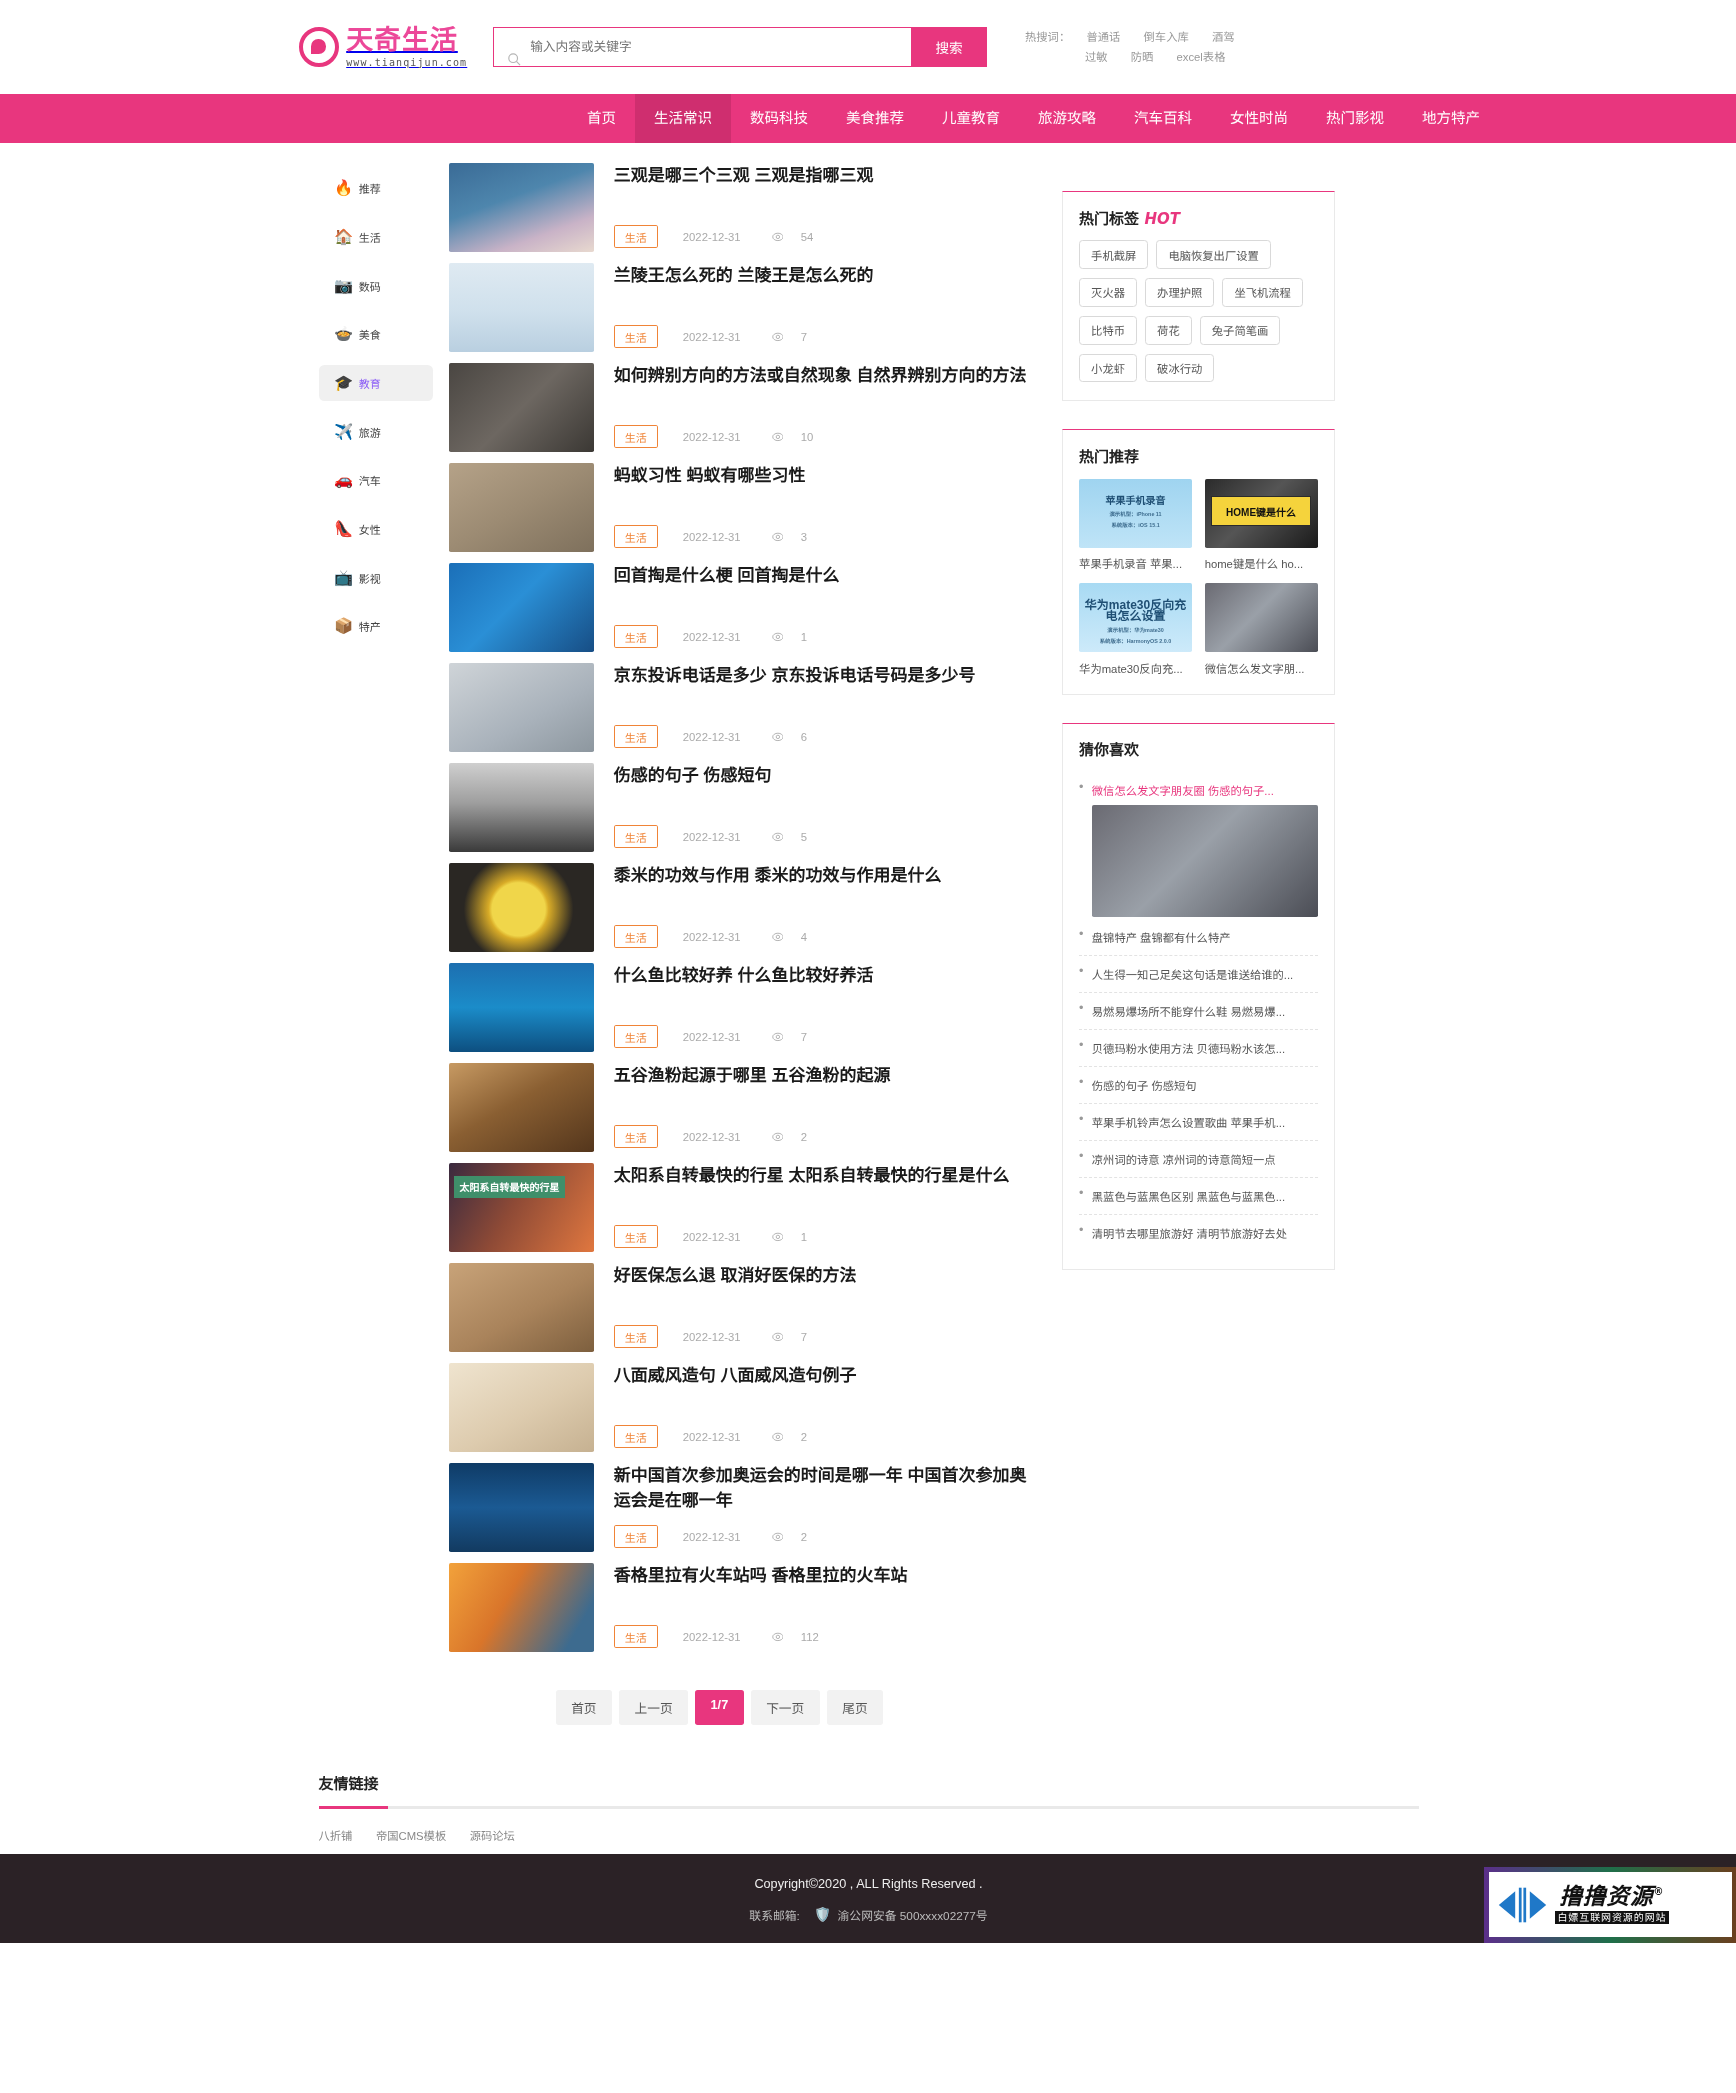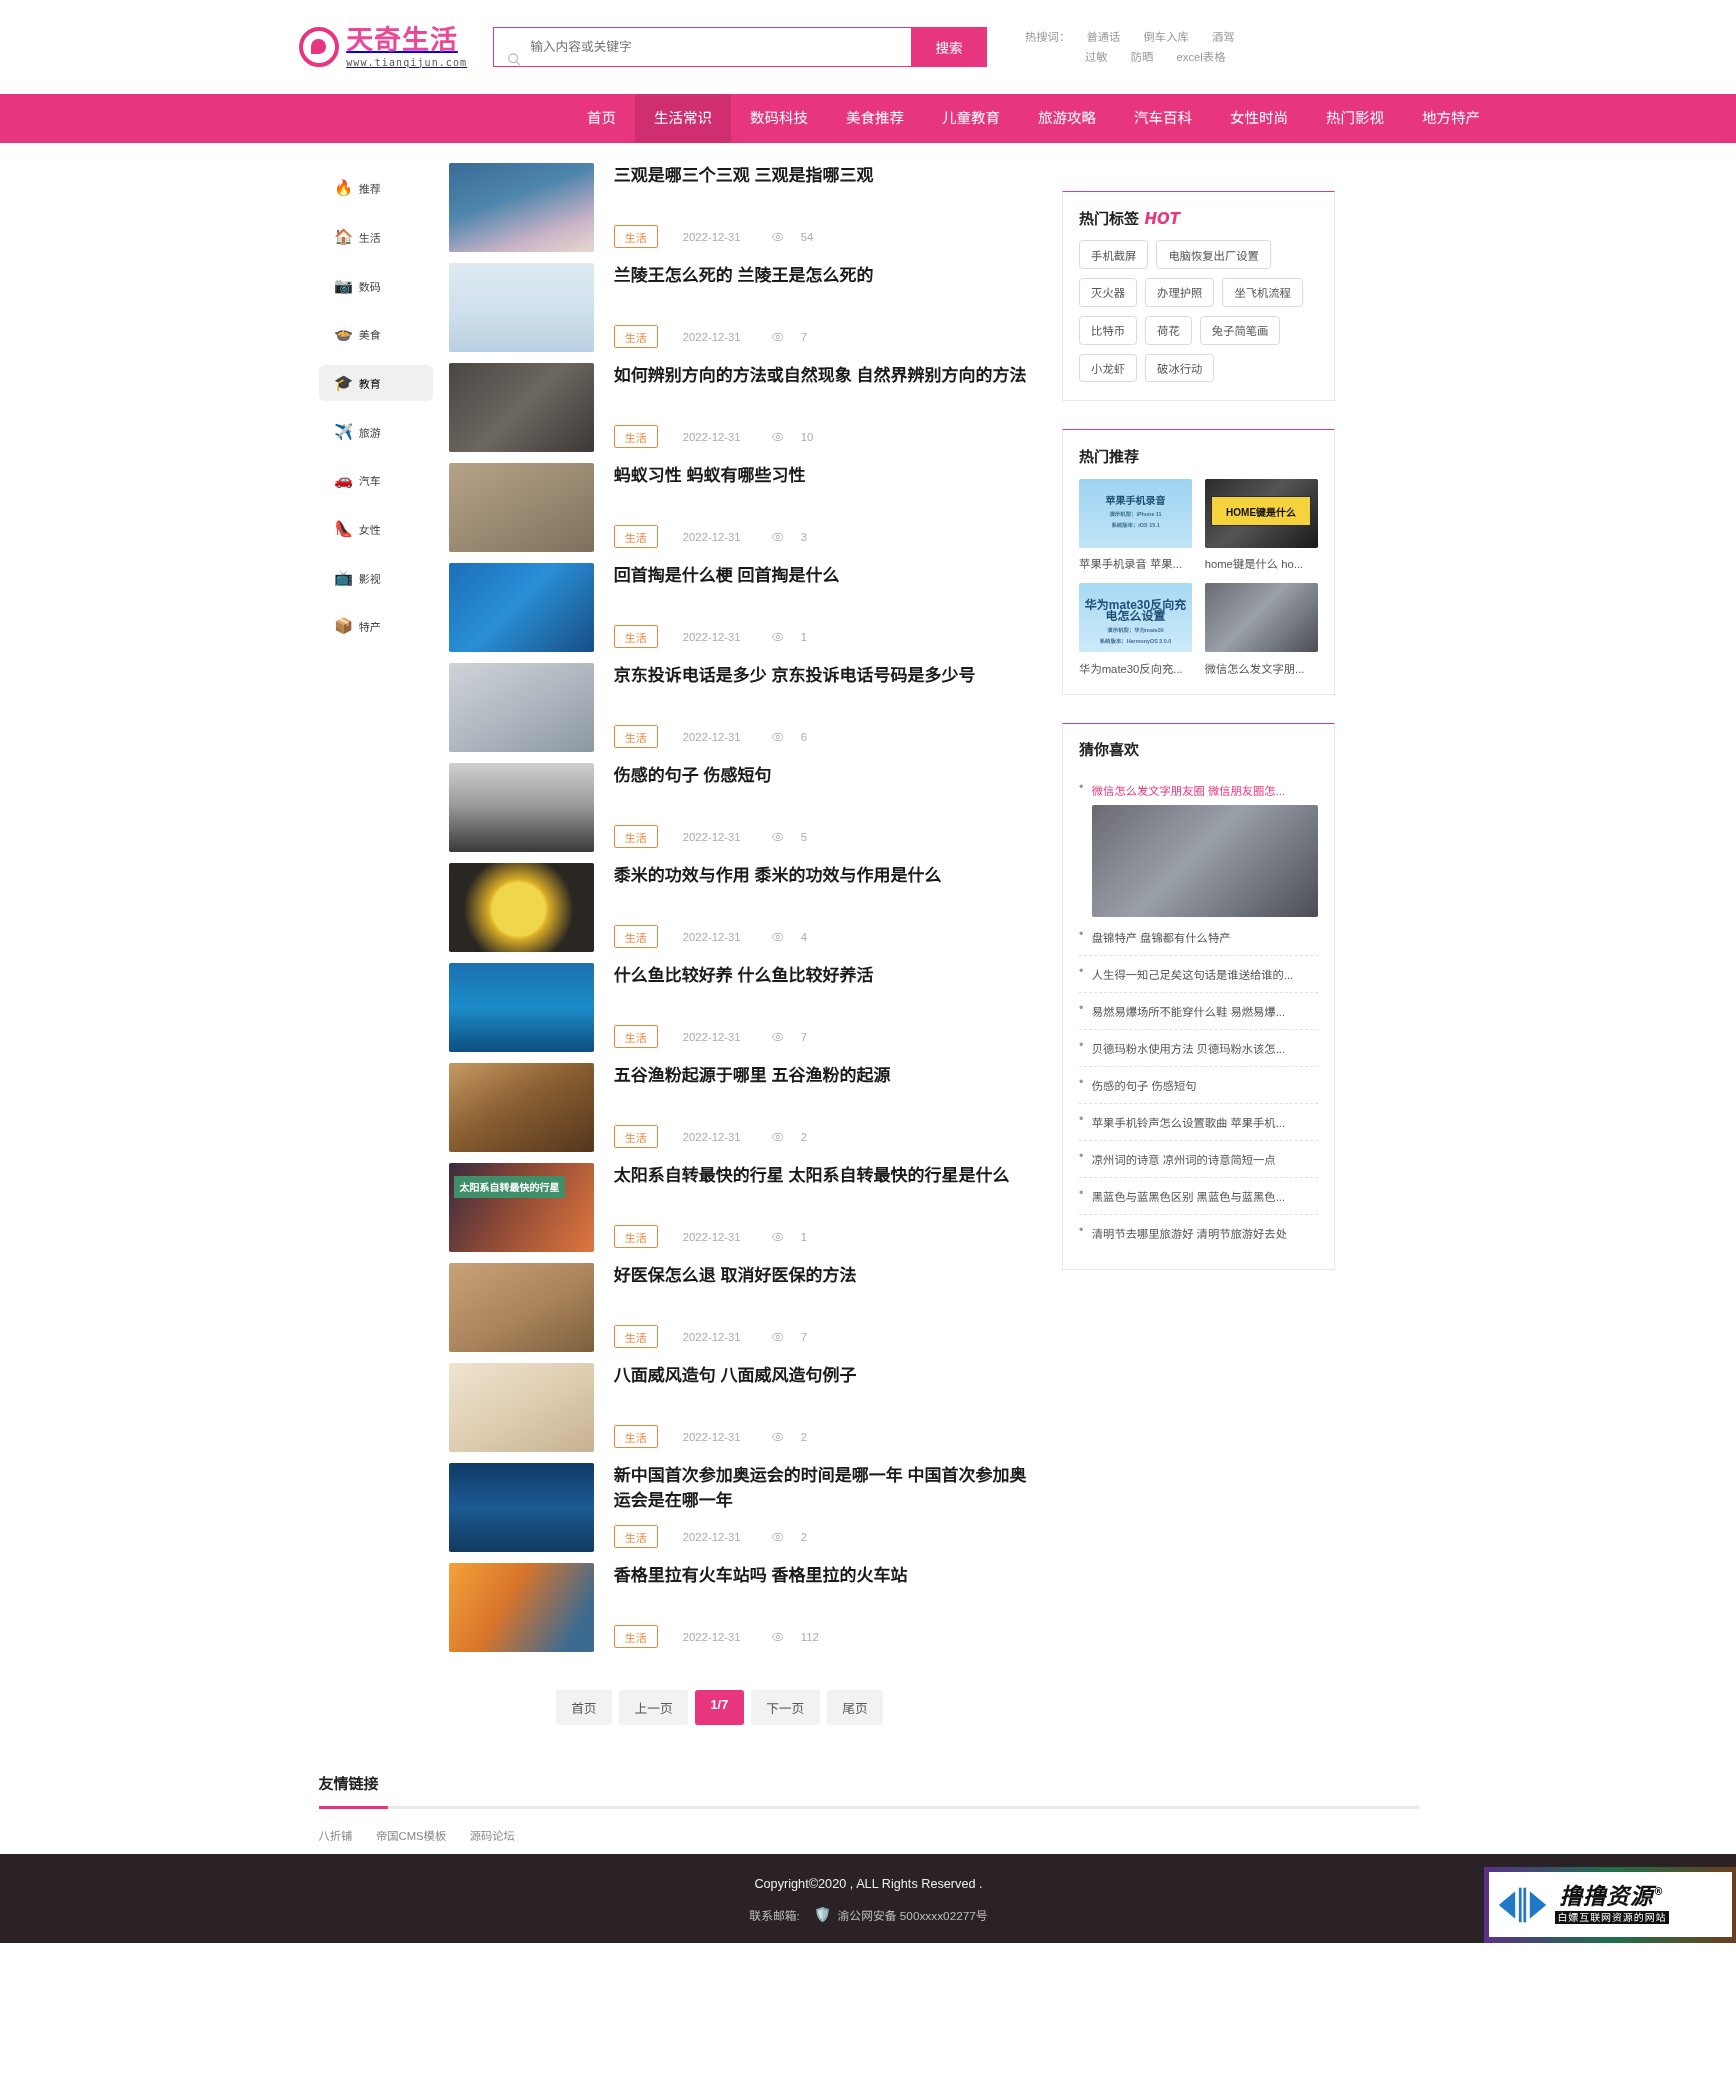--- a/index.html
+++ b/index.html
@@ -64,21 +64,21 @@
   
   .container { width:1100px; margin:0 auto; display:flex; padding-top:20px; }
   .side-cats { width:114px; flex:none; padding-top:7.2px; }
   .cat {
     display:flex; align-items:center; height:36px; border-radius:5.4px;
     padding-left:16.3px; margin-bottom:12.7px; cursor:pointer; text-decoration:none;
   }
   .cat.active { background:#f0f0f0; }
   .cat-ico { font-size:15.4px; width:22px; flex:none; }
   .cat-label { font-size:11px; color:#444; margin-left:2px; }
-  .cat.active .cat-label { color:#000000;text-align:right; }
+  .cat.active .cat-label { color:#8b5cf6;text-align:right; }
 
   .main-col { width:579px; flex:none; margin-left:16.3px; }
   .art {
     display:flex; padding-bottom:0; margin-bottom:11px;
   }
   .art-thumb {
     width:145px; height:89px; flex:none; border-radius:1.8px;
     background-size:cover; background-position:center; overflow:hidden;
     position:relative;
   }
@@ -637,21 +637,21 @@
               </div>
               <div class="rec-cap">微信怎么发文字朋...</div>
             </a>
           </div>
       </div>
 
       <div class="panel">
         <div class="panel-h">猜你喜欢</div>
         <ul class="likes" id="like-list">
             <li class="hl has-img">
-              <a href="#">微信怎么发文字朋友圈 微信朋友圈怎...</a>
+              <a href="#">微信怎么发文字朋友圈 伤感的句子...</a>
               <div class="like-img">
                 <div class="ph" style="background: linear-gradient(135deg, rgb(106, 106, 114) 0%, rgb(154, 160, 168) 45%, rgb(75, 77, 85) 100%);"></div>
               </div>
             </li>
             <li>
               <a href="#">盘锦特产 盘锦都有什么特产</a>
             </li>
             <li>
               <a href="#">人生得一知己足矣这句话是谁送给谁的...</a>
             </li>

